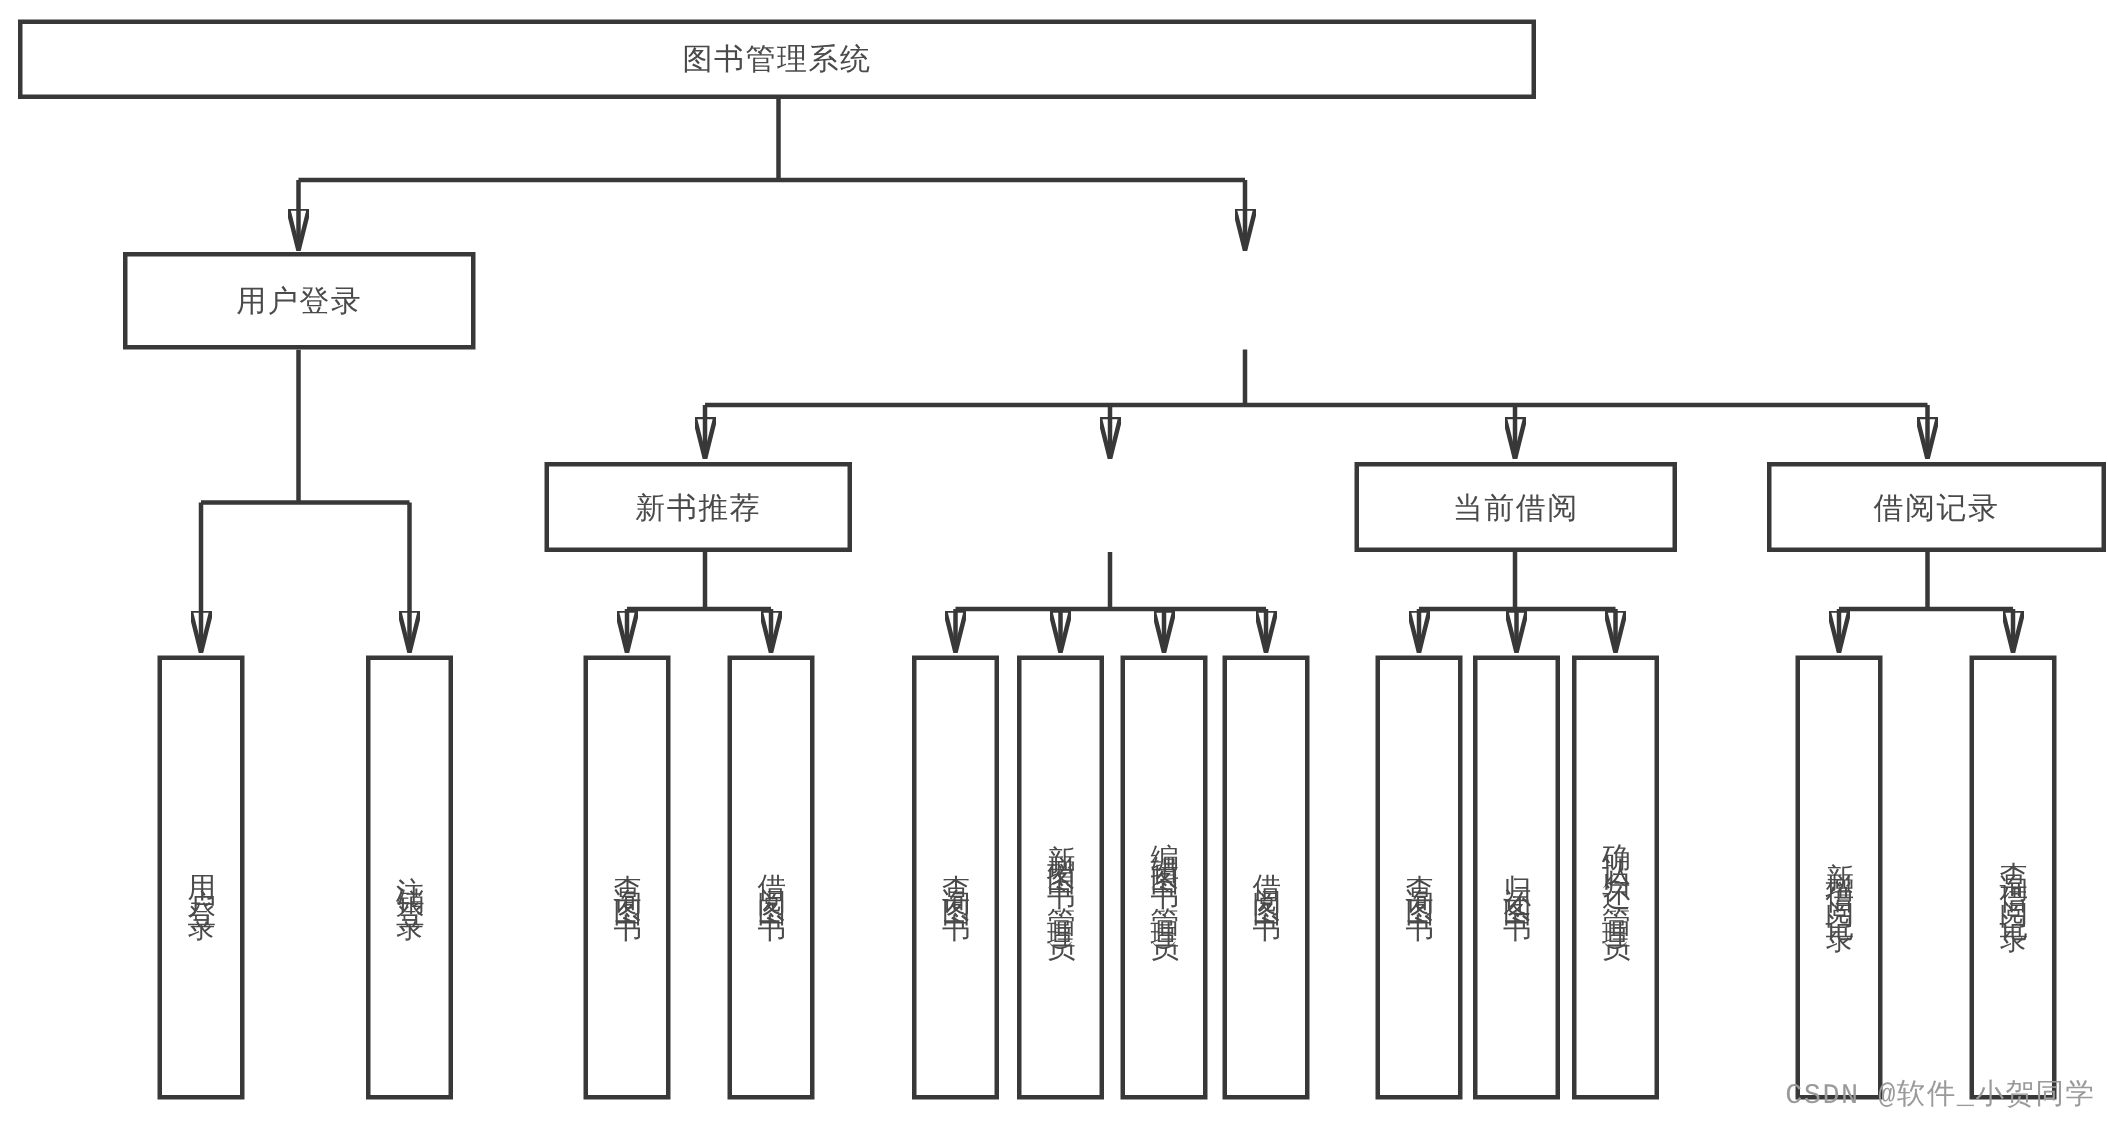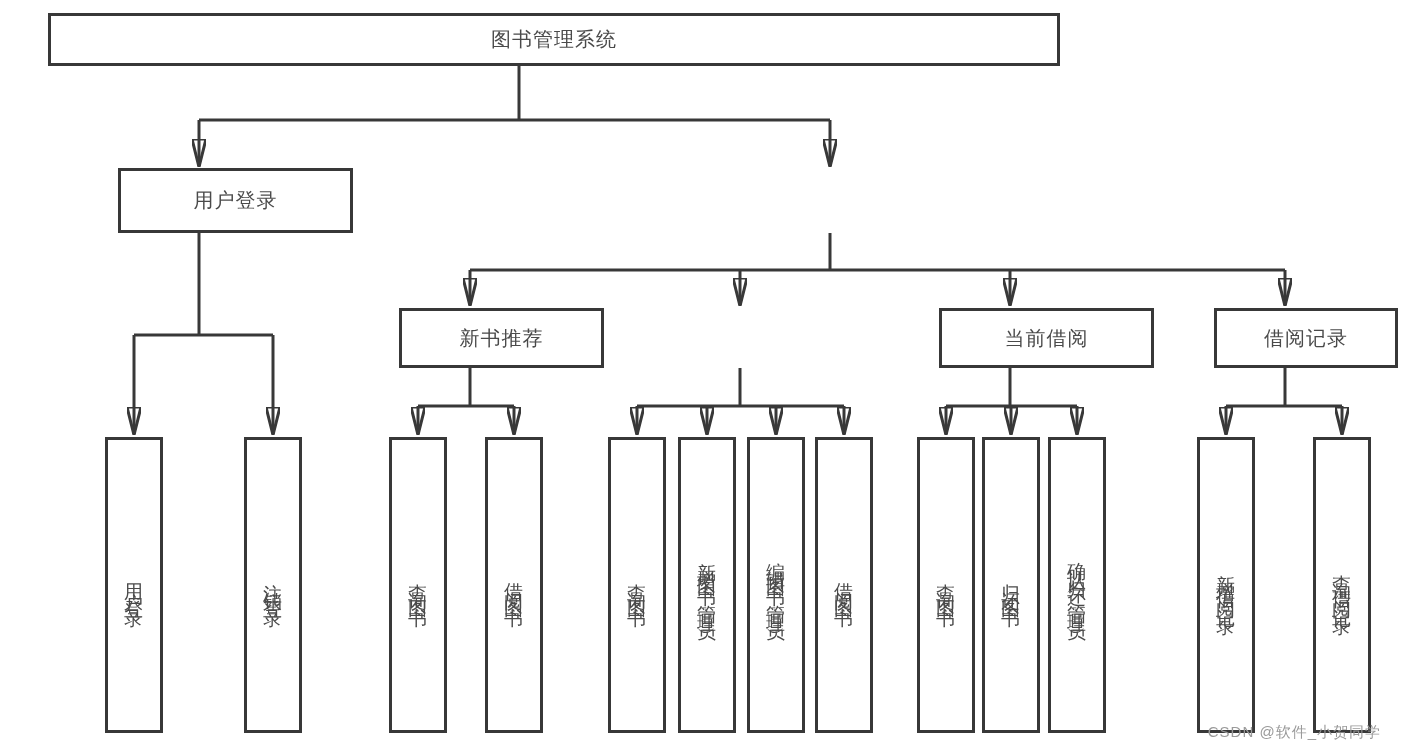--- a/index.html
+++ b/index.html
@@ -21,34 +21,35 @@
   .ah{fill:var(--line);}
   .box{
     position:absolute;
     box-sizing:border-box;
     border:3px solid var(--line);
     background:#ffffff;
     color:var(--text);
     display:flex;align-items:center;justify-content:center;
     text-align:center;
   }
-  .box.h{font-size:20px;letter-spacing:1px;margin-left:36px;}
+  .box.h{font-size:20px;letter-spacing:1px;}
   .box.v{
     writing-mode:vertical-rl;
     font-size:19px;
     letter-spacing:0.45em;
     line-height:1;
   }
   .watermark{
     position:absolute;
-    right:24px;bottom:5px;
+    right:8px;bottom:5px;
     color:var(--watermark);
-    font-size:15px;
+    font-size:19px;
     letter-spacing:1px;
     white-space:nowrap;
+    font-family:Liberation Mono, monospace;
   }
 </style>
 </head>
 <body>
 
 <div id="canvas">
 
   <svg id="wires" viewBox="0 0 1405 747" xmlns="http://www.w3.org/2000/svg">
     <defs>
       <marker id="arrow" viewBox="0 0 28 14" refX="27" refY="7" markerWidth="28" markerHeight="14" markerUnits="userSpaceOnUse" orient="auto">
@@ -82,21 +83,21 @@
     <path d="M1226 406 V434" marker-end="url(#arrow)"></path>
     <path d="M1342 406 V434" marker-end="url(#arrow)"></path>
   </svg>
 
   <div class="box h" style="left:12px;top:13px;width:1012px;height:53px">图书管理系统</div>
 
   <div class="box h" style="left:82px;top:168px;width:235px;height:65px">用户登录</div>
 
   <div class="box h" style="left:363px;top:308px;width:205px;height:60px">新书推荐</div>
   <div class="box h" style="left:903px;top:308px;width:215px;height:60px">当前借阅</div>
-  <div class="box h" style="left:1178px;top:308px;width:184px;height:60px">借阅记录</div>
+  <div class="box h" style="left:1178px;top:308px;width:226px;height:60px">借阅记录</div>
 
   <div class="box v" style="left:105px;top:437px;width:58px;height:296px">用户登录</div>
   <div class="box v" style="left:244px;top:437px;width:58px;height:296px">注销登录</div>
 
   <div class="box v" style="left:389px;top:437px;width:58px;height:296px">查询图书</div>
   <div class="box v" style="left:485px;top:437px;width:58px;height:296px">借阅图书</div>
 
   <div class="box v" style="left:608px;top:437px;width:58px;height:296px">查询图书</div>
   <div class="box v" style="left:678px;top:437px;width:58px;height:296px">新增图书（管理员）</div>
   <div class="box v" style="left:747px;top:437px;width:58px;height:296px">编辑图书（管理员）</div>

